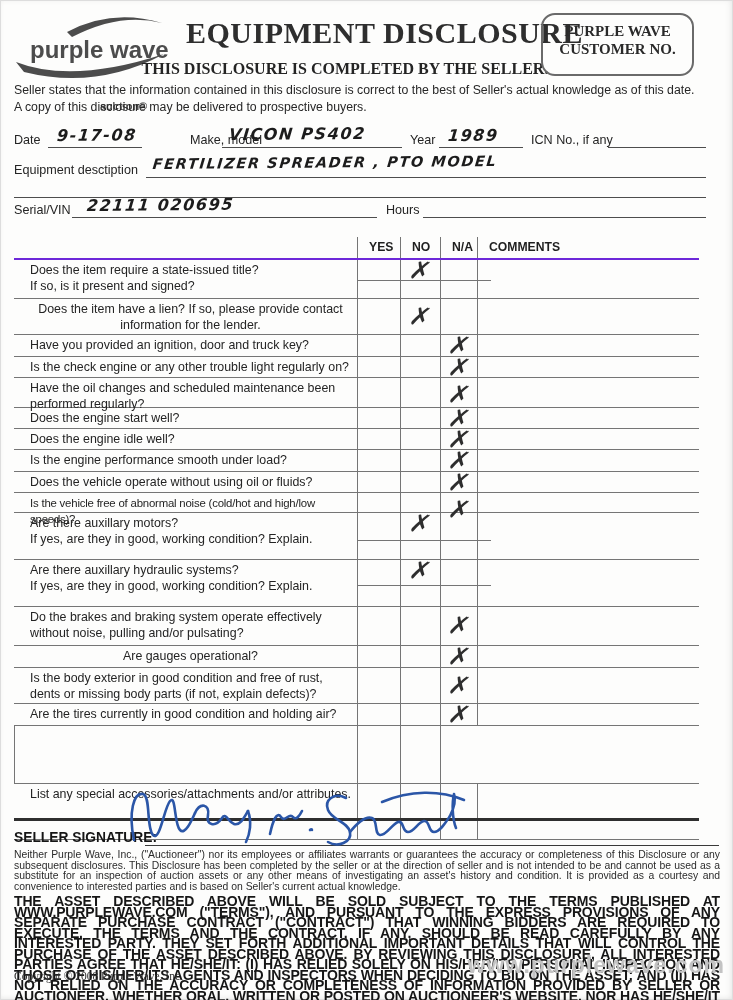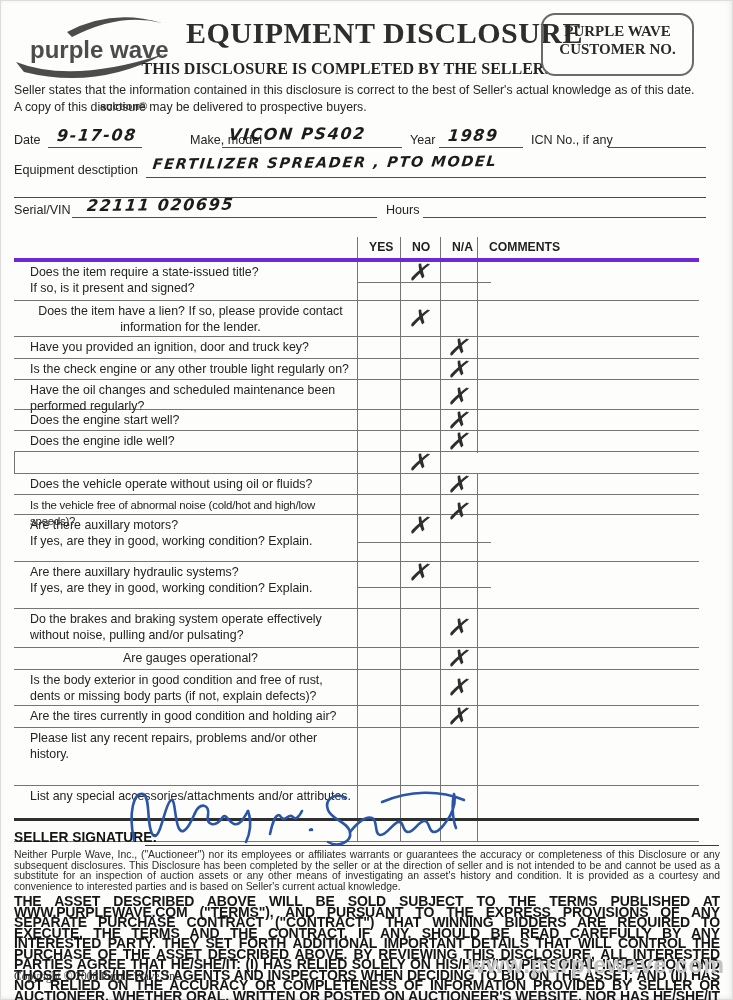--- a/index.html
+++ b/index.html
@@ -21,21 +21,21 @@
     text-align:center;font-family:"Liberation Serif",serif;font-weight:bold;font-size:15px;color:#2a2a2a;padding-top:7px;box-sizing:border-box;line-height:18px;}
   .intro{left:14px;top:82px;width:706px;font-size:12.3px;line-height:16.5px;color:#272727;}
   
   .flabel{font-size:12.6px;color:#242424;white-space:nowrap;}
   .uline{border-bottom:1.5px solid #4d4d4d;height:0;}
   .hw{font-family:"DejaVu Sans",sans-serif;font-style:italic;font-weight:bold;font-size:14.5px;color:#1c1c1c;
       letter-spacing:1.6px;white-space:nowrap;transform:skewX(-6deg) rotate(-.5deg);transform-origin:left bottom;}
   
   .table{left:14px;top:237px;width:685px;}
   .trow,.thead{display:grid;grid-template-columns:343px 43px 40px 37px 222px;position:relative;}
-  .thead{height:21px;border-bottom:4px solid #6d28d9;}
+  .thead{height:21px;border-bottom:2px solid #6d28d9;}
   .thead .cell{font-weight:bold;font-size:12.2px;color:#1f1f1f;padding:3px 0 0 11px;}
   .trow{border-bottom:1.6px solid #757575;}
   .cell{box-sizing:border-box;position:relative;}
   .cell.v{border-left:1.5px solid #757575;}
   .qcell{font-size:12.4px;line-height:15.6px;color:#242424;padding:3px 6px 0 16px;}
   .qcell.small{font-size:11.4px;letter-spacing:-.2px;}
   .acell{display:flex;align-items:center;justify-content:center;overflow:visible;}
   .acell.top{align-items:flex-start;}
   .xmark{font-family:"DejaVu Sans",sans-serif;font-size:25px;line-height:22px;color:#2e2e2e;
          transform:rotate(6deg) skewX(-8deg);user-select:none;}
@@ -171,20 +171,21 @@
         <div class="trow" style="height: 20px;">
           <div class="cell qcell">Does the engine idle well?</div>
           <div class="cell v acell"></div>
           <div class="cell v acell"></div>
           <div class="cell v acell">
             <span class="xmark">✗</span>
           </div>
           <div class="cell v acell"></div>
         </div>
         <div class="trow" style="height: 21px;">
+          <div class="cell qcell">Is the engine performance smooth under load?</div>
           <div class="cell v acell"></div>
           <div class="cell v acell"></div>
           <div class="cell v acell">
             <span class="xmark">✗</span>
           </div>
           <div class="cell v acell"></div>
         </div>
         <div class="trow" style="height: 20px;">
           <div class="cell qcell">Does the vehicle operate without using oil or fluids?</div>
           <div class="cell v acell"></div>
@@ -253,21 +254,20 @@
         <div class="trow" style="height: 21px;">
           <div class="cell qcell">Are the tires currently in good condition and holding air?</div>
           <div class="cell v acell"></div>
           <div class="cell v acell"></div>
           <div class="cell v acell">
             <span class="xmark">✗</span>
           </div>
           <div class="cell v acell"></div>
         </div>
         <div class="trow" style="height: 57px;">
-          <div class="cell qcell">Please list any recent repairs, problems and/or other<br>history.</div>
           <div class="cell v acell"></div>
           <div class="cell v acell"></div>
           <div class="cell v acell"></div>
           <div class="cell v acell"></div>
         </div>
         <div class="trow" style="height: 55px;">
           <div class="cell qcell">List any special accessories/attachments and/or attributes.</div>
           <div class="cell v acell"></div>
           <div class="cell v acell"></div>
           <div class="cell v acell"></div>

